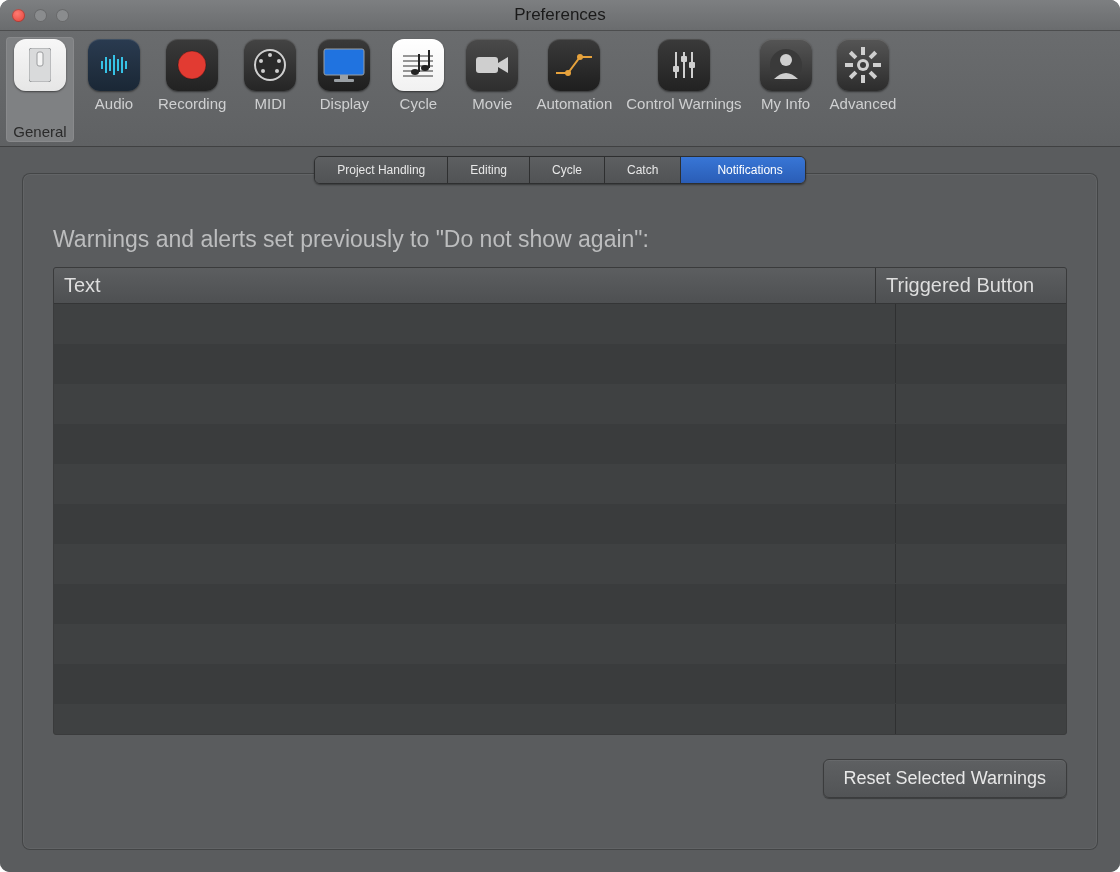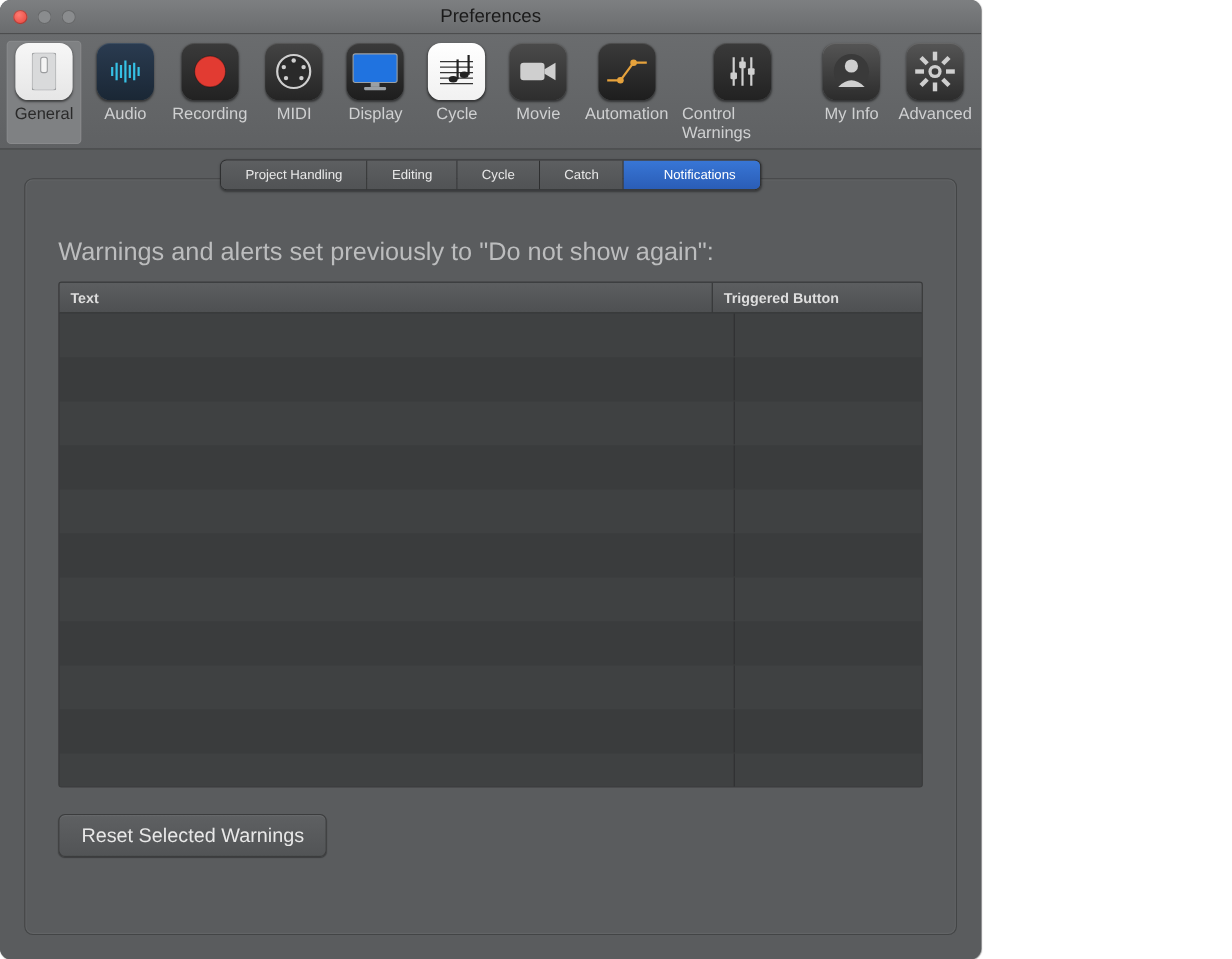--- a/index.html
+++ b/index.html
@@ -5,21 +5,21 @@
   html, body {
     margin: 0;
     padding: 0;
     width: 1120px;
     height: 872px;
     background: #ffffff;
     font-family: -apple-system, "Helvetica Neue", Helvetica, Arial, sans-serif;
     -webkit-font-smoothing: antialiased;
   }
   .window {
-    width: 892px;
+    width: 1120px;
     height: 872px;
     background: #5a5c5e;
     border-radius: 10px;
     overflow: hidden;
     box-shadow: 0 0 1px rgba(0,0,0,0.4);
     display: flex;
     flex-direction: column;
   }
 
   
@@ -67,20 +67,21 @@
     flex-direction: column;
     align-items: center;
     padding: 2px 4px 2px 4px;
     border-radius: 4px;
     min-width: 60px;
     cursor: default;
   }
   .tool.selected {
     background: #7f8183;
     box-shadow: inset 0 0 0 1px rgba(255,255,255,0.08);
+    gap: 28px;
   }
   .tool .iconbox {
     width: 52px; height: 52px;
     border-radius: 12px;
     display: flex;
     align-items: center;
     justify-content: center;
     box-shadow: 0 1px 2px rgba(0,0,0,0.5), inset 0 1px 0 rgba(255,255,255,0.1);
   }
   .tool .lbl {
@@ -164,42 +165,42 @@
     overflow: hidden;
     background: #3b3d3e;
   }
   .thead {
     display: flex;
     background: linear-gradient(#5c5e60,#4e5052);
     border-bottom: 1px solid #343536;
   }
   .th {
     padding: 6px 10px;
-    font-size: 13px;
+    font-size: 20px;
     color: #dedede;
-    font-weight: 700;
+    font-weight: 400;
   }
   .th.col-text  { flex: 1; border-right: 1px solid #343536; }
   .th.col-trig  { width: 170px; }
   .tbody { height: 430px; position: relative; }
   .row {
     height: 39px;
     border-bottom: 1px solid rgba(0,0,0,0);
     display: flex;
   }
   .row:nth-child(odd)  { background: #3f4142; }
   .row:nth-child(even) { background: #3a3c3d; }
   .row .c1 { flex: 1; border-right: 1px solid #2f3031; }
   .row .c2 { width: 170px; }
 
   
   .buttons {
     margin-top: 24px;
     display: flex;
-    justify-content: flex-start;
+    justify-content: flex-end;
   }
   .btn {
     font-size: 18px;
     padding: 8px 20px;
     border-radius: 6px;
     border: 1px solid #3b3c3d;
     color: #e8e8e8;
     background: linear-gradient(#5e6062,#525456);
     box-shadow: 0 1px 1px rgba(0,0,0,0.35), inset 0 1px 0 rgba(255,255,255,0.06);
     cursor: default;

